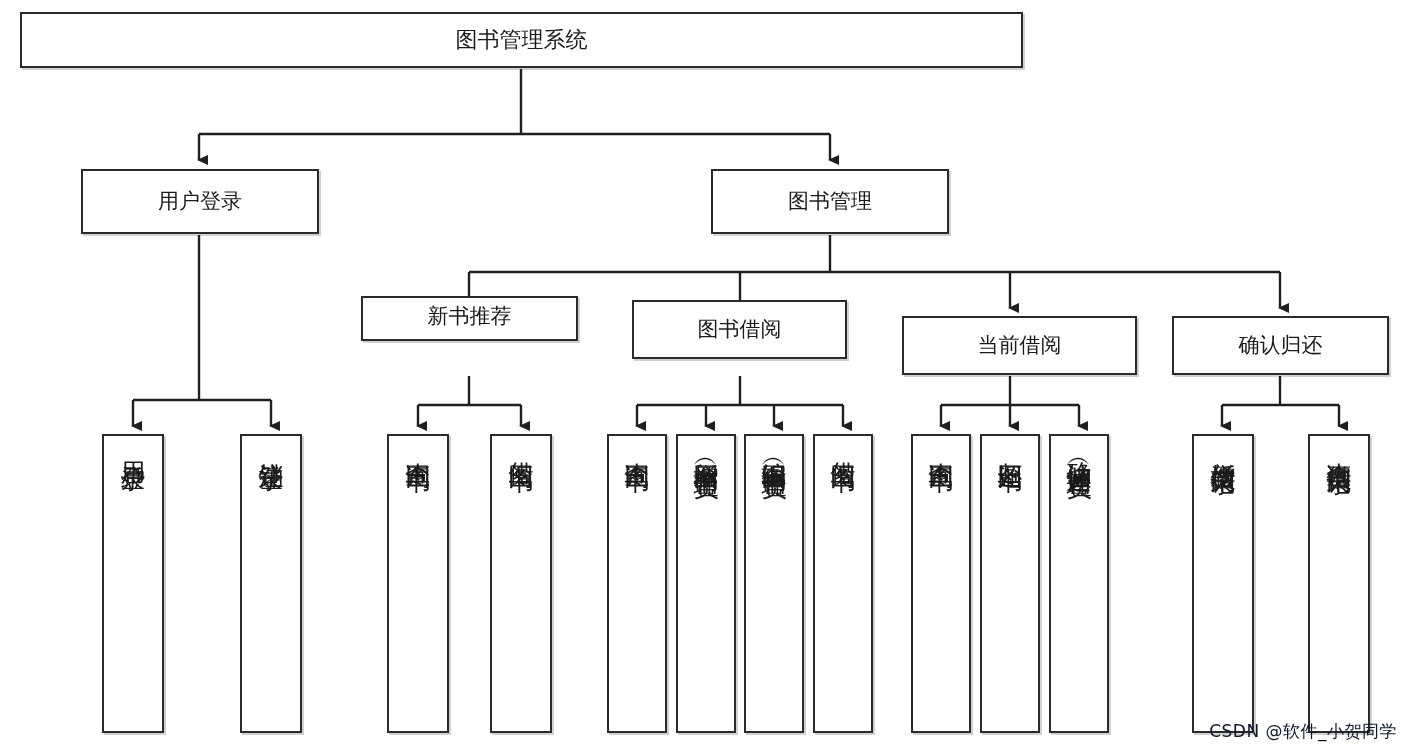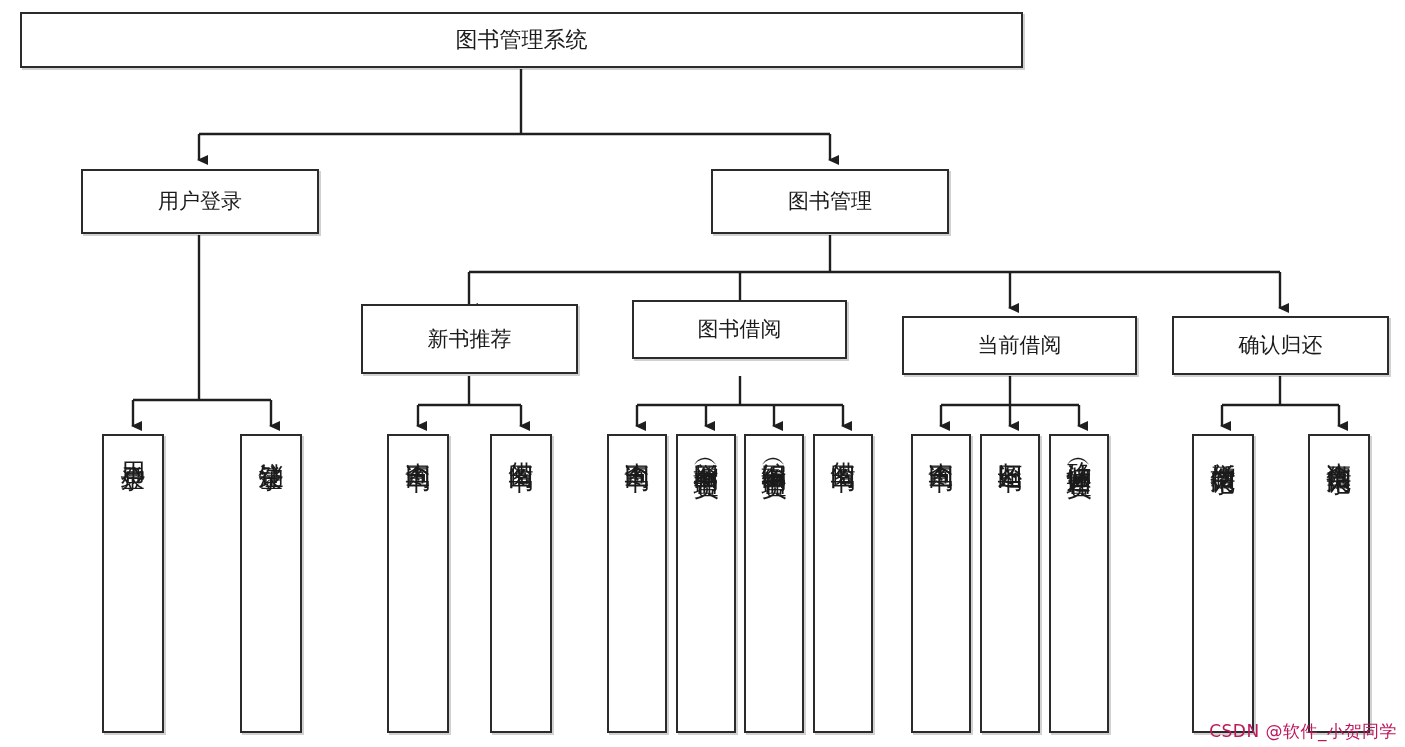--- a/index.html
+++ b/index.html
@@ -58,21 +58,21 @@
     line-height: 1;
   }
   .node.root .label {
     font-size: 22px;
   }
   #watermark {
     position: absolute;
     right: 8px;
     bottom: 4px;
     font-size: 17px;
-    color: #be185d;
+    color: #0f172a;
     white-space: nowrap;
     letter-spacing: 0.5px;
   }
 </style>
 </head>
 <body>
 
 <div id="diagram-root">
 
   <svg id="connectors" viewBox="0 0 1405 747">
@@ -129,21 +129,21 @@
     <span class="label">图书管理系统</span>
   </div>
 
   <div class="node horizontal" style="left:81px; top:169px; width:238px; height:65px;">
     <span class="label">用户登录</span>
   </div>
   <div class="node horizontal" style="left:711px; top:169px; width:238px; height:65px;">
     <span class="label">图书管理</span>
   </div>
 
-  <div class="node horizontal" style="left:361px; top:304px; width:217px; height:70px;">
+  <div class="node horizontal" style="left:361px; top:296px; width:217px; height:45px;font-family:Liberation Mono, monospace;">
     <span class="label">新书推荐</span>
   </div>
   <div class="node horizontal" style="left:632px; top:300px; width:215px; height:59px;">
     <span class="label">图书借阅</span>
   </div>
   <div class="node horizontal" style="left:902px; top:316px; width:235px; height:59px;">
     <span class="label">当前借阅</span>
   </div>
   <div class="node horizontal" style="left:1172px; top:316px; width:217px; height:59px;">
     <span class="label">确认归还</span>

